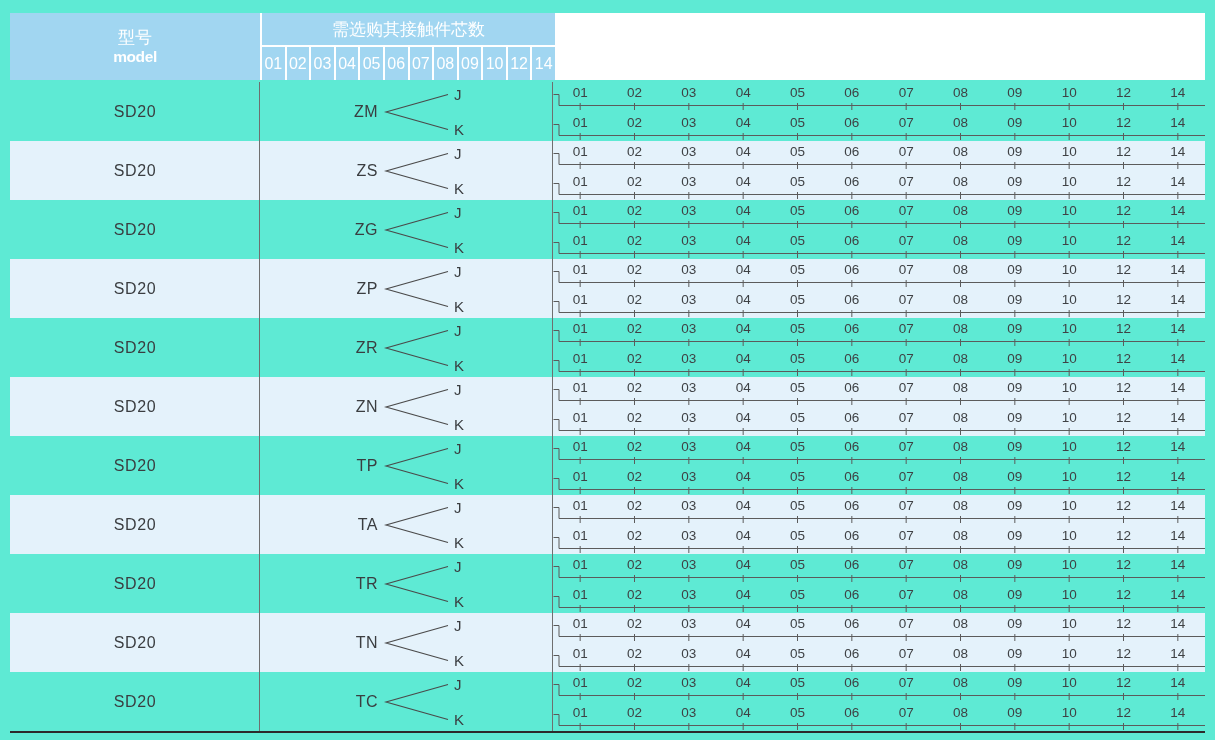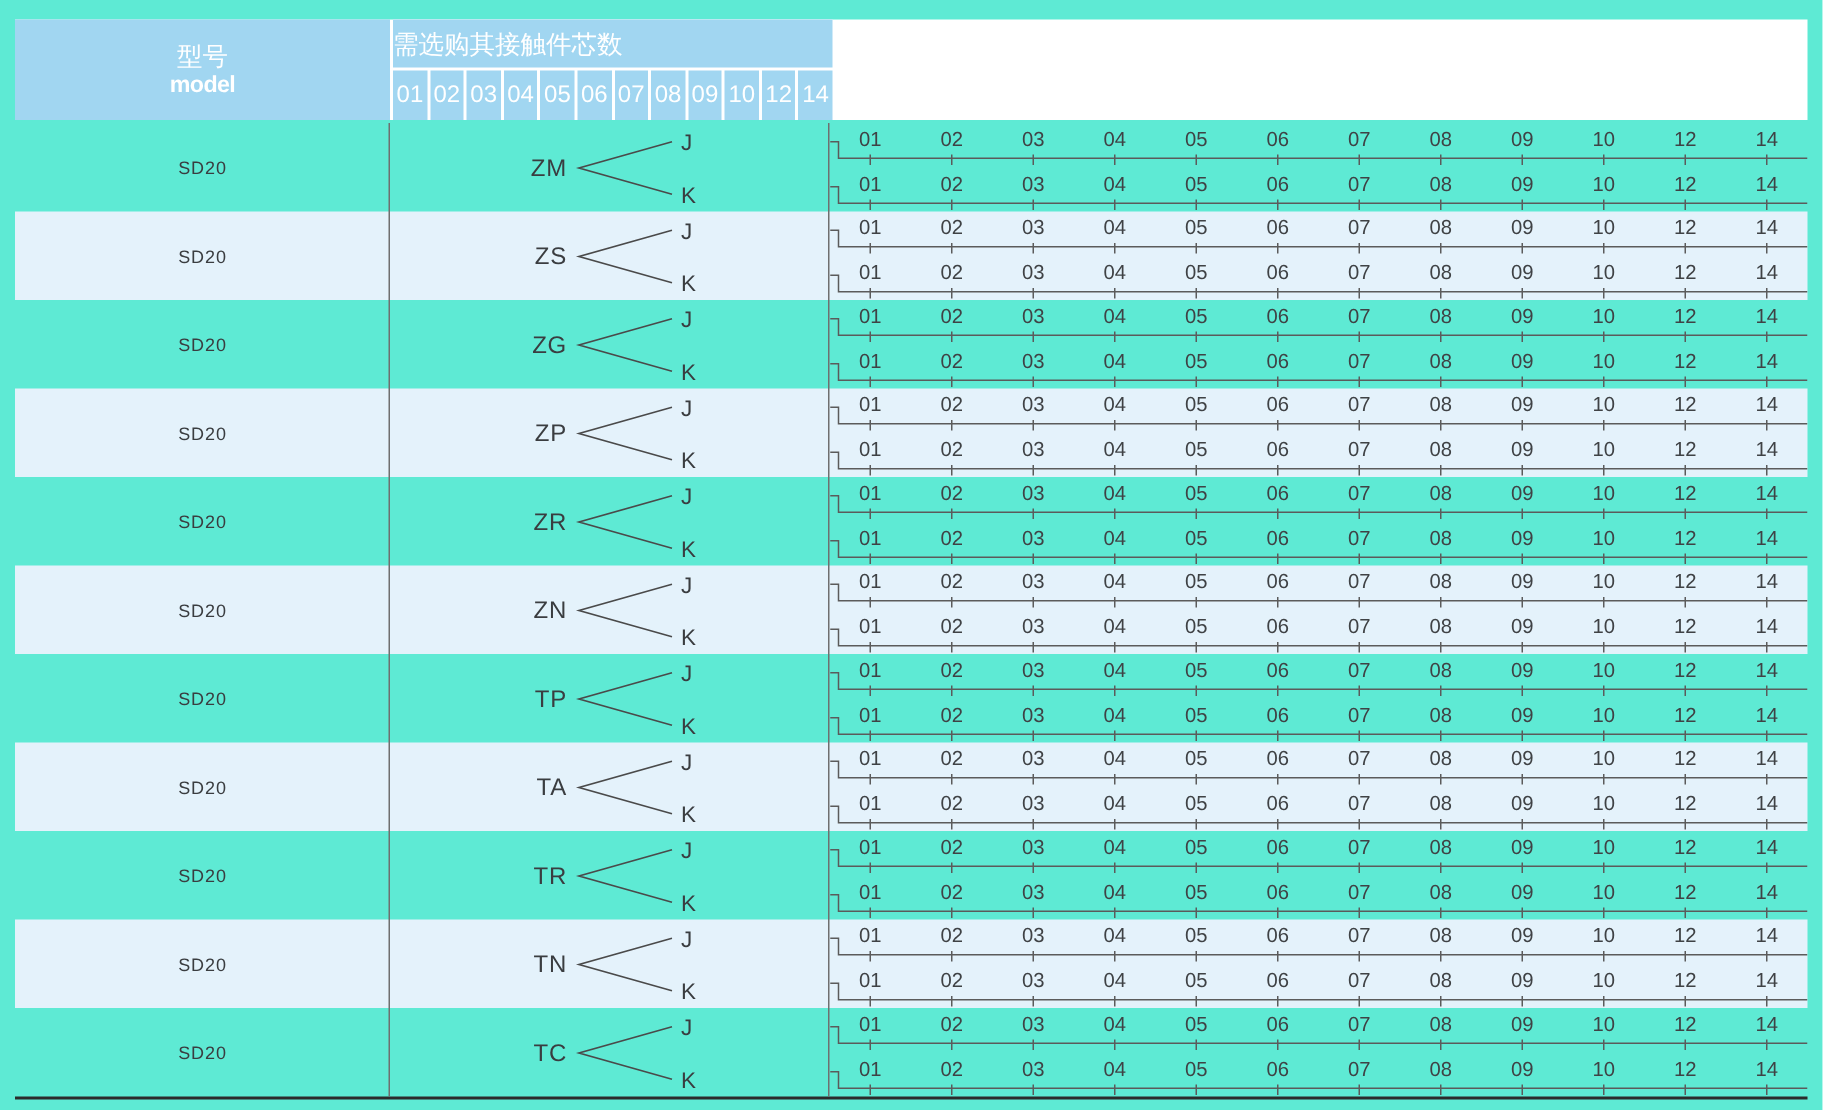--- a/index.html
+++ b/index.html
@@ -47,21 +47,21 @@
     display: flex;
     flex-direction: column;
     background: #ffffff;
   }
   .cores-top {
     height: 32px;
     background: #A1D6F1;
     color: #ffffff;
     display: flex;
     align-items: center;
-    justify-content: flex-start;
+    justify-content: center;
     gap: 9px;
     font-size: 16.5px;
   }
   .cores-top .zh { font-size: 17px; }
   .cores-nums {
     margin-top: 2px;
     flex: 1;
     display: grid;
     grid-template-columns: repeat(12, 1fr);
     column-gap: 2px;
@@ -97,21 +97,21 @@
     display: grid;
     grid-template-columns: 250px 293px 652px;
     height: 59px;
   }
   .row.stripe { background: #E4F2FB; }
 
   .cell-model {
     display: flex;
     align-items: center;
     justify-content: center;
-    font-size: 12px;
+    font-size: 16px;
     letter-spacing: 0.6px;
     color: #3a3d40;
   }
   .cell-type { position: relative; }
   .fork-svg { display: block; width: 293px; height: 59px; }
   .fork-svg .t-label { font-size: 16px; fill: #3a3d40; letter-spacing: 0.5px; }
   .fork-svg .t-branch { font-size: 15px; fill: #3a3d40; }
   .fork-svg .fork-lines { fill: none; stroke: #4a4a4a; stroke-width: 1.1; }
 
   .cell-cores { display: flex; flex-direction: column; }

